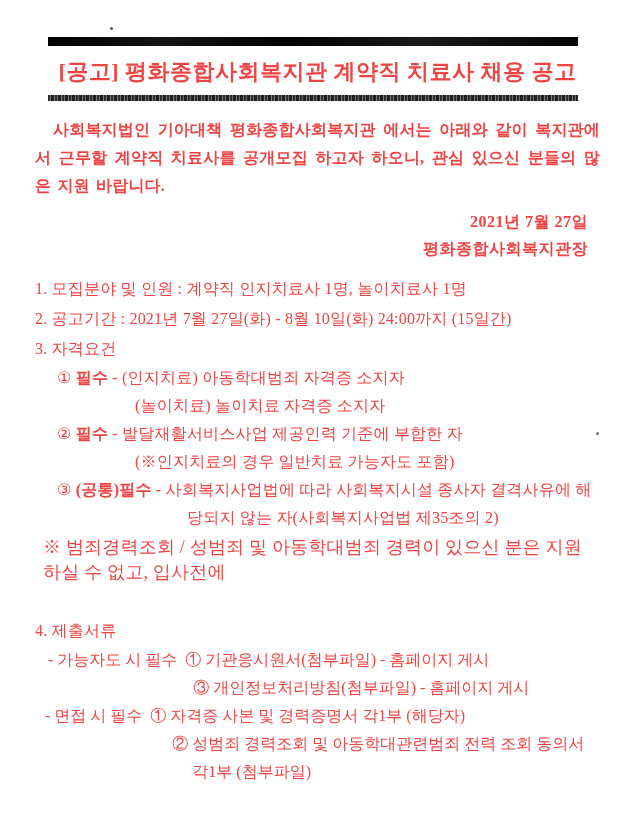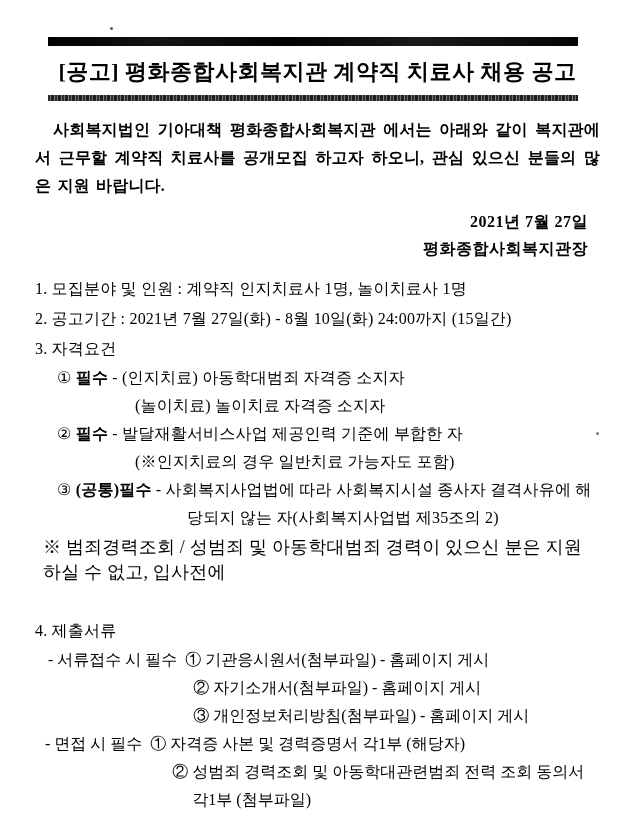--- a/index.html
+++ b/index.html
@@ -3,21 +3,21 @@
 <meta charset="utf-8">
 <style>
   html,body{margin:0;padding:0;background:#888;}
   .page{
     position:relative;
     width:633px;height:816px;
     background:#fff;
     box-sizing:border-box;
     padding:37px 33px 0 35px;
     font-family:"Liberation Serif","DejaVu Serif",serif;
-    color:#000000;
+    color:#ef4444;
     overflow:hidden;
   }
   .rule-top{
     height:9px;width:530px;margin-left:13px;
     background:linear-gradient(90deg,#000 0%,#151515 22%,#000 45%,#1a1a1a 70%,#050505 100%);
   }
   .rule-mid{
     height:6px;width:530px;margin-left:13px;
     background:repeating-linear-gradient(90deg,#2b2b2b 0 2px,#6e6e6e 2px 3px,#1e1e1e 3px 6px,#7d7d7d 6px 7px);
   }
@@ -118,24 +118,23 @@
       <div class="n1">
         <span>※</span>
         <span>범죄경력조회 / 성범죄 및 아동학대범죄 경력이 있으신 분은 지원하실 수 없고, 입사전에</span>
       </div>
     </div>
 
     <div class="sec4">
       <div class="ln">4. 제출서류</div>
 
       <div class="hangrow dash">
-        <span class="prefix ln2" style="line-height:28px">- 서류접수 시 필수</span>
+        <span class="prefix ln2" style="line-height:28px">- 가능자도 시 필수</span>
         <div class="col">
           <div class="ln2">① 기관응시원서(첨부파일) - 홈페이지 게시</div>
-          <div class="ln2 shift8">② 자기소개서(첨부파일) - 홈페이지 게시</div>
           <div class="ln2 shift8">③ 개인정보처리방침(첨부파일) - 홈페이지 게시</div>
         </div>
       </div>
 
       <div class="hangrow" style="padding-left:10px">
         <span class="prefix" style="line-height:28px">- 면접 시 필수</span>
         <div class="col">
           <div class="ln2">① 자격증 사본 및 경력증명서 각1부 (해당자)</div>
           <div class="ln2 shift22">② 성범죄 경력조회 및 아동학대관련범죄 전력 조회 동의서</div>
           <div class="ln2 shift42">각1부 (첨부파일)</div>

